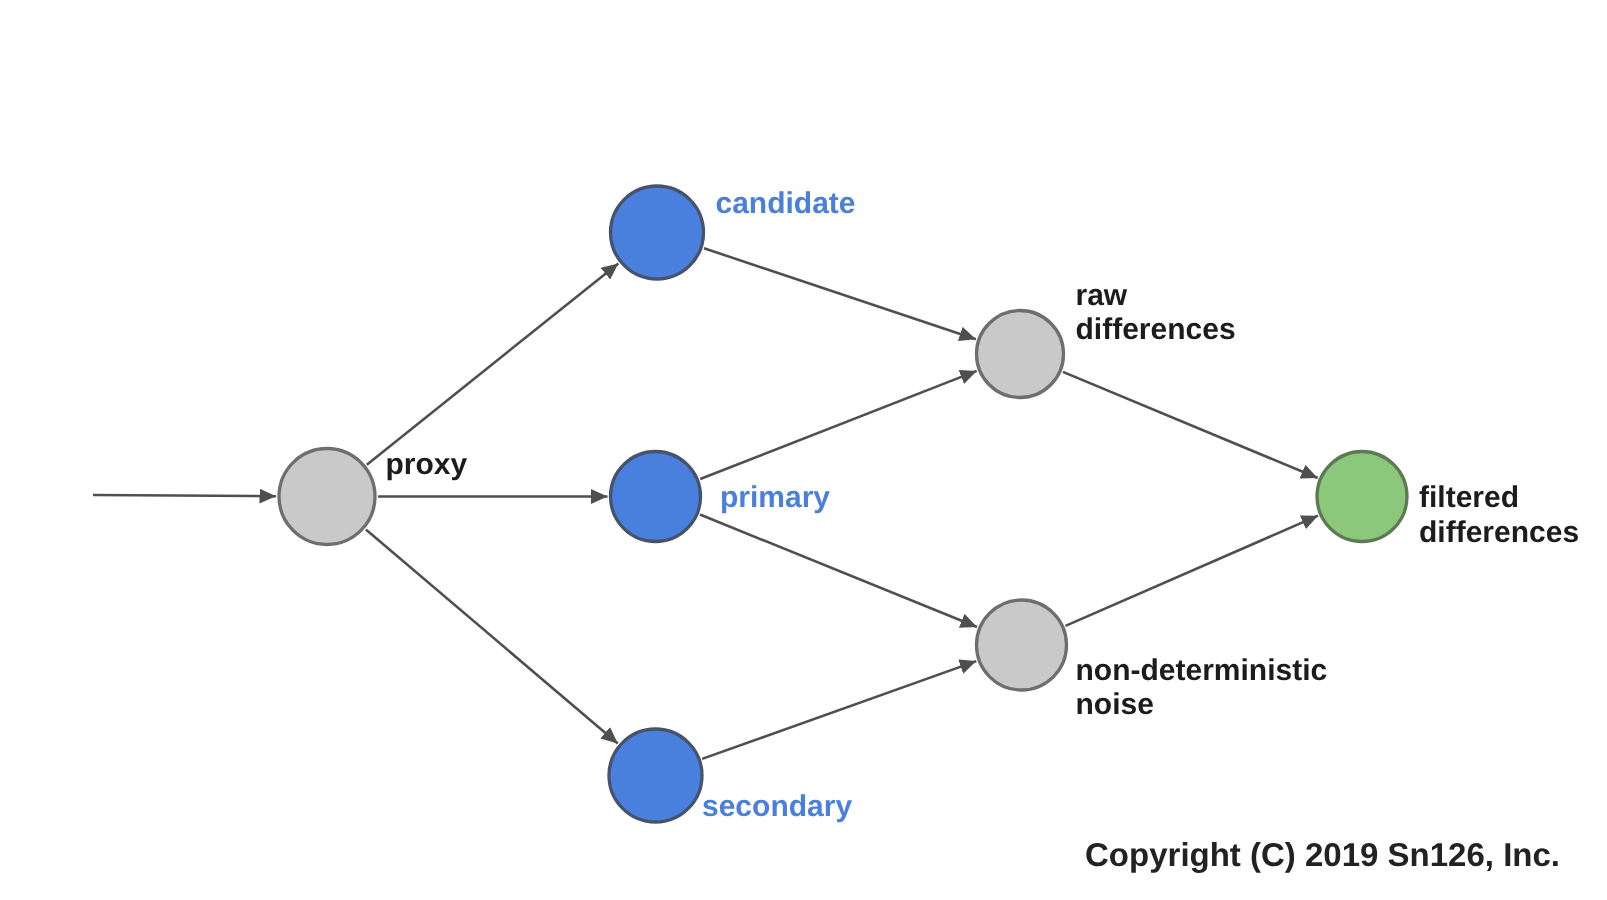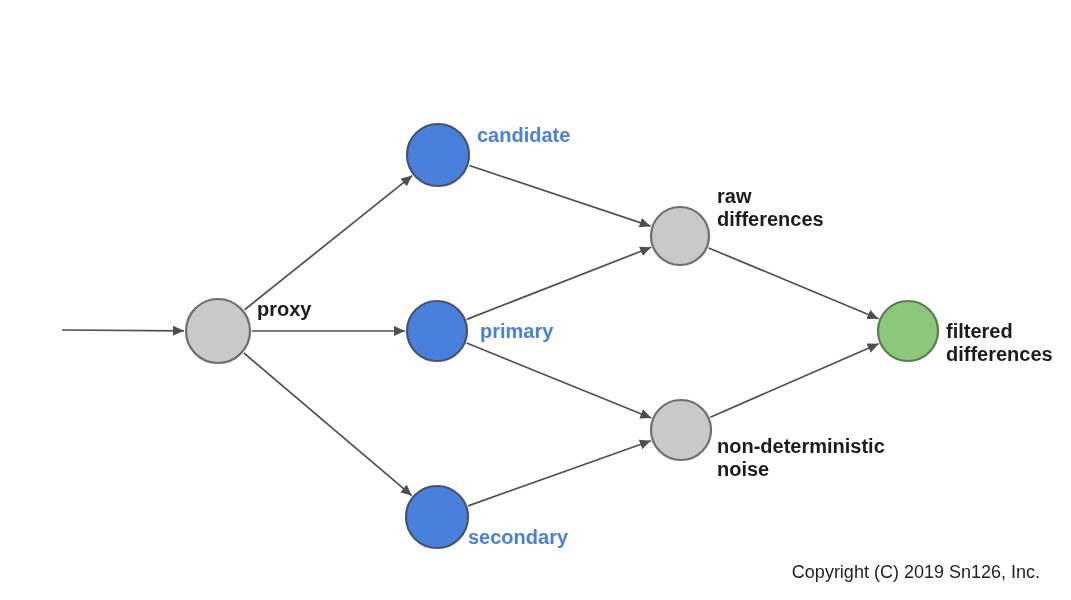--- a/index.html
+++ b/index.html
@@ -24,22 +24,22 @@
   .node-label {
     font-family: "Liberation Sans", sans-serif;
     font-weight: bold;
     font-size: 20px;
   }
   .copyright {
     position: absolute;
     right: 31px;
     bottom: 17px;
     font-family: "Liberation Sans", sans-serif;
-    font-size: 18px;
-    font-weight: normal;
+    font-size: 22px;
+    font-weight: bold;
     color: #222222;
     white-space: nowrap;
   }
 </style>
 </head>
 <body>
 
 <div class="stage">
   <svg id="diagram" width="1071" height="600" viewBox="0 0 1071 600">
       <defs>

